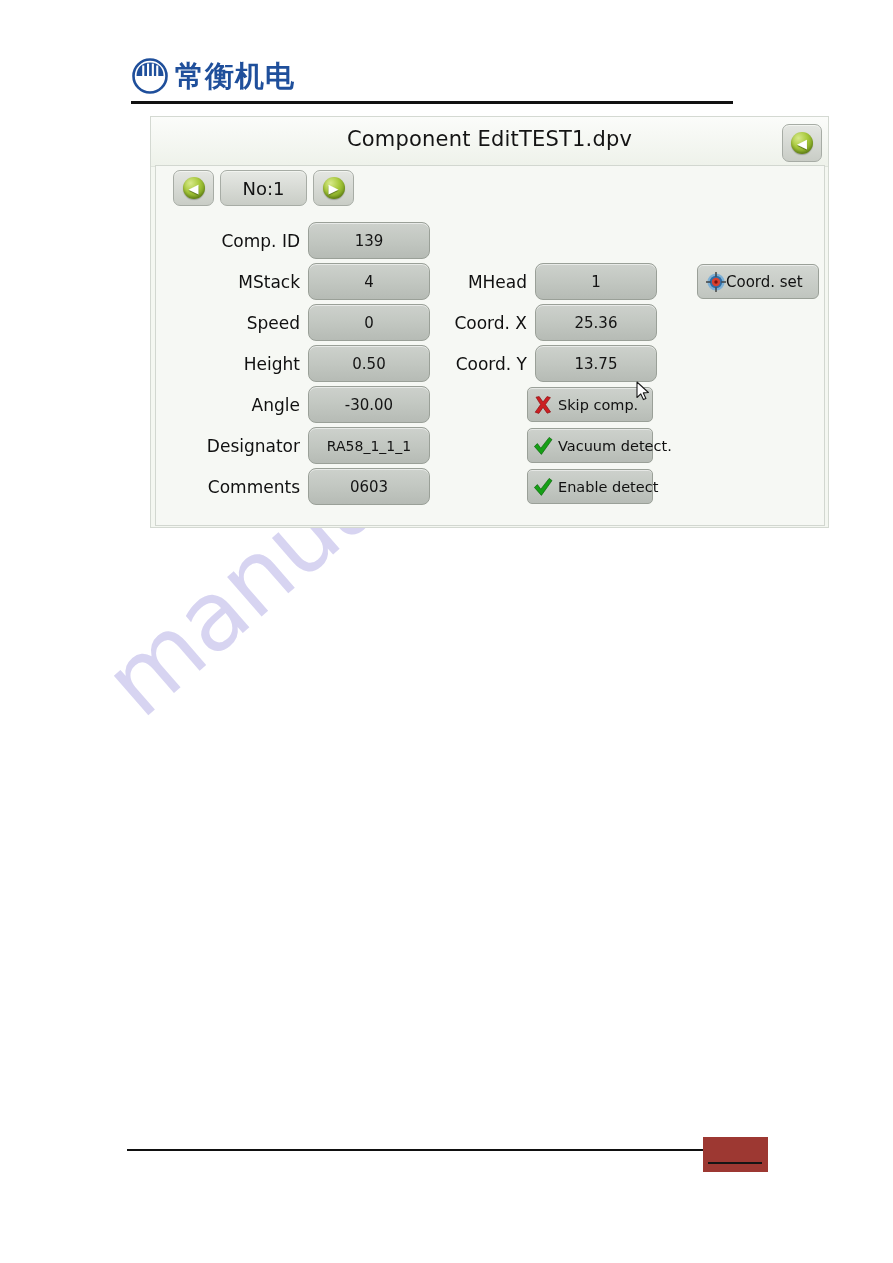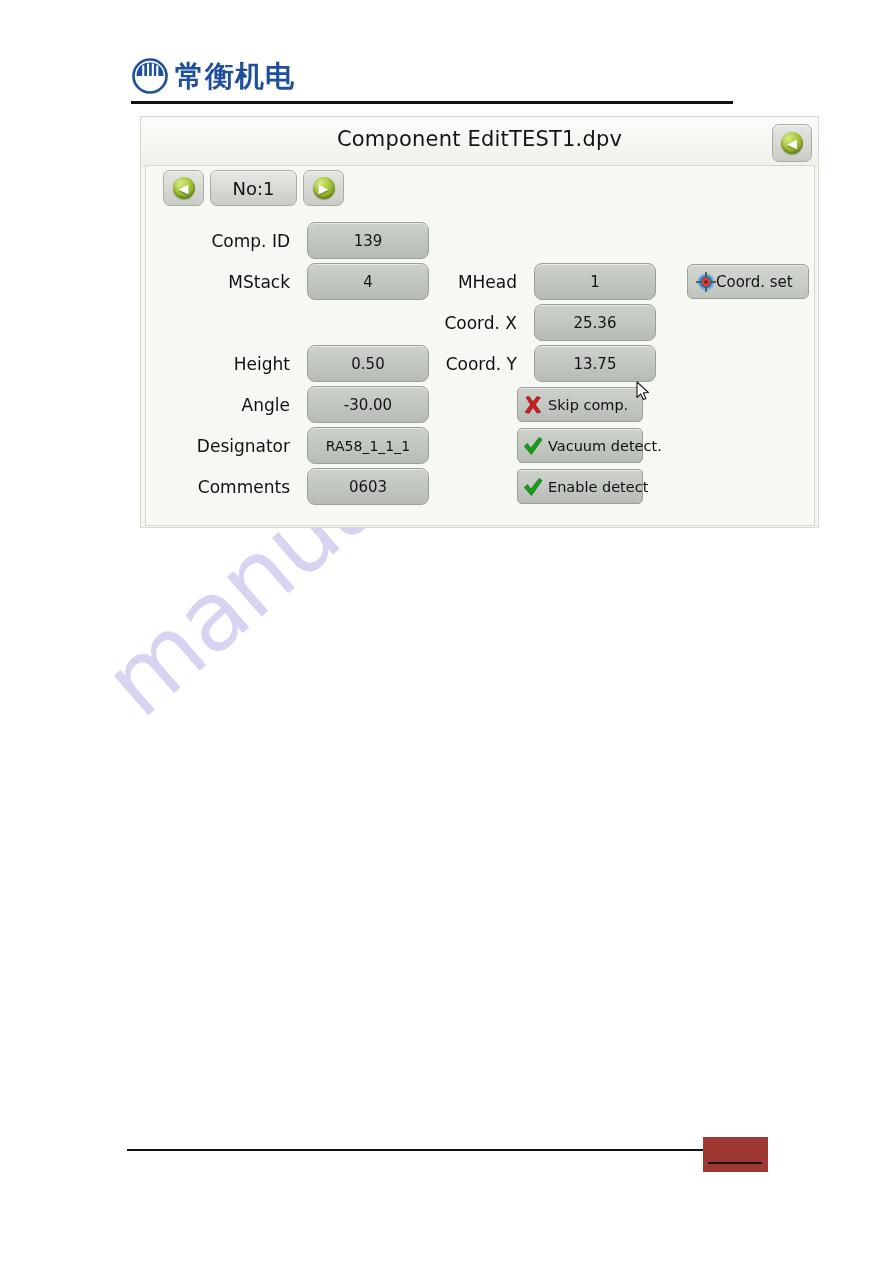--- a/index.html
+++ b/index.html
@@ -76,21 +76,21 @@
     left: 131px;
     top: 101px;
     width: 602px;
     height: 3px;
     background: #111111;
   }
 
   
   #dialog {
     position: absolute;
-    left: 140px;
+    left: 150px;
     top: 116px;
     width: 679px;
     height: 412px;
     background: #f4f7f1;
     border: 1px solid #d4d9d2;
     box-sizing: border-box;
     z-index: 8;
   }
   #dialog-titlebar {
     position: relative;
@@ -194,21 +194,21 @@
     position: absolute;
     display: flex;
     align-items: center;
     height: 37px;
   }
   .field-label {
     font-family: "DejaVu Sans", sans-serif;
     font-size: 17px;
     color: #101010;
     text-align: right;
-    padding-right: 17px;
+    padding-right: 8px;
     white-space: nowrap;
   }
   .field-box {
     width: 122px;
     height: 37px;
     background: linear-gradient(#cdd1cc 0%, #c2c7c1 50%, #b6bbb5 100%);
     border: 1px solid #9aa098;
     border-radius: 8px;
     box-shadow: inset 0 1px 0 rgba(255,255,255,0.55);
     display: flex;
@@ -375,20 +375,24 @@
     </div>
 
     <div class="form-row col-left" style="left:34px; top:56px;">
       <div class="field-label">Comp. ID</div>
       <div class="field-box">139</div>
     </div>
     <div class="form-row col-left" style="left:34px; top:97px;">
       <div class="field-label">MStack</div>
       <div class="field-box">4</div>
     </div>
+    <div class="form-row col-left" style="left:34px; top:138px;">
+      <div class="field-label">Speed</div>
+      <div class="field-box">0</div>
+    </div>
     <div class="form-row col-left" style="left:34px; top:179px;">
       <div class="field-label">Height</div>
       <div class="field-box">0.50</div>
     </div>
     <div class="form-row col-left" style="left:34px; top:220px;">
       <div class="field-label">Angle</div>
       <div class="field-box">-30.00</div>
     </div>
     <div class="form-row col-left" style="left:34px; top:261px;">
       <div class="field-label">Designator</div>

